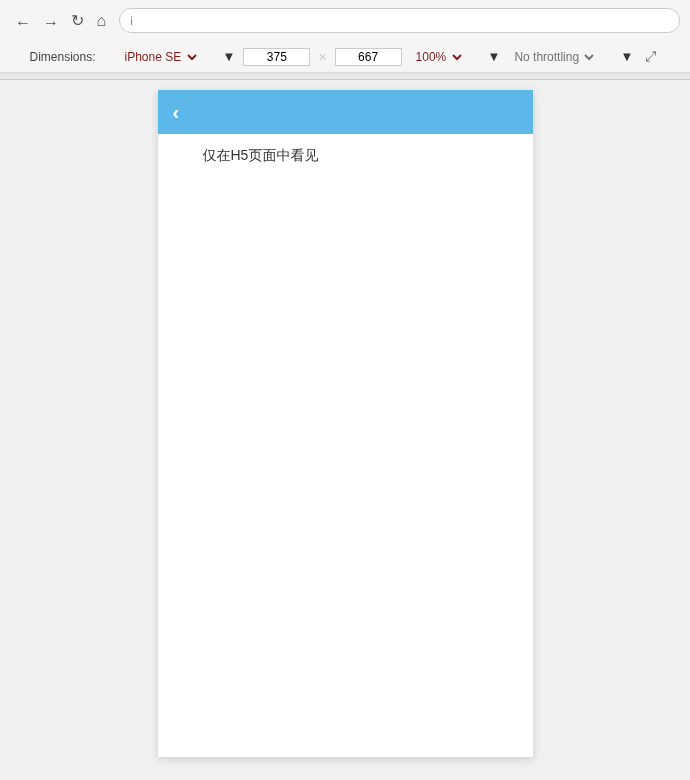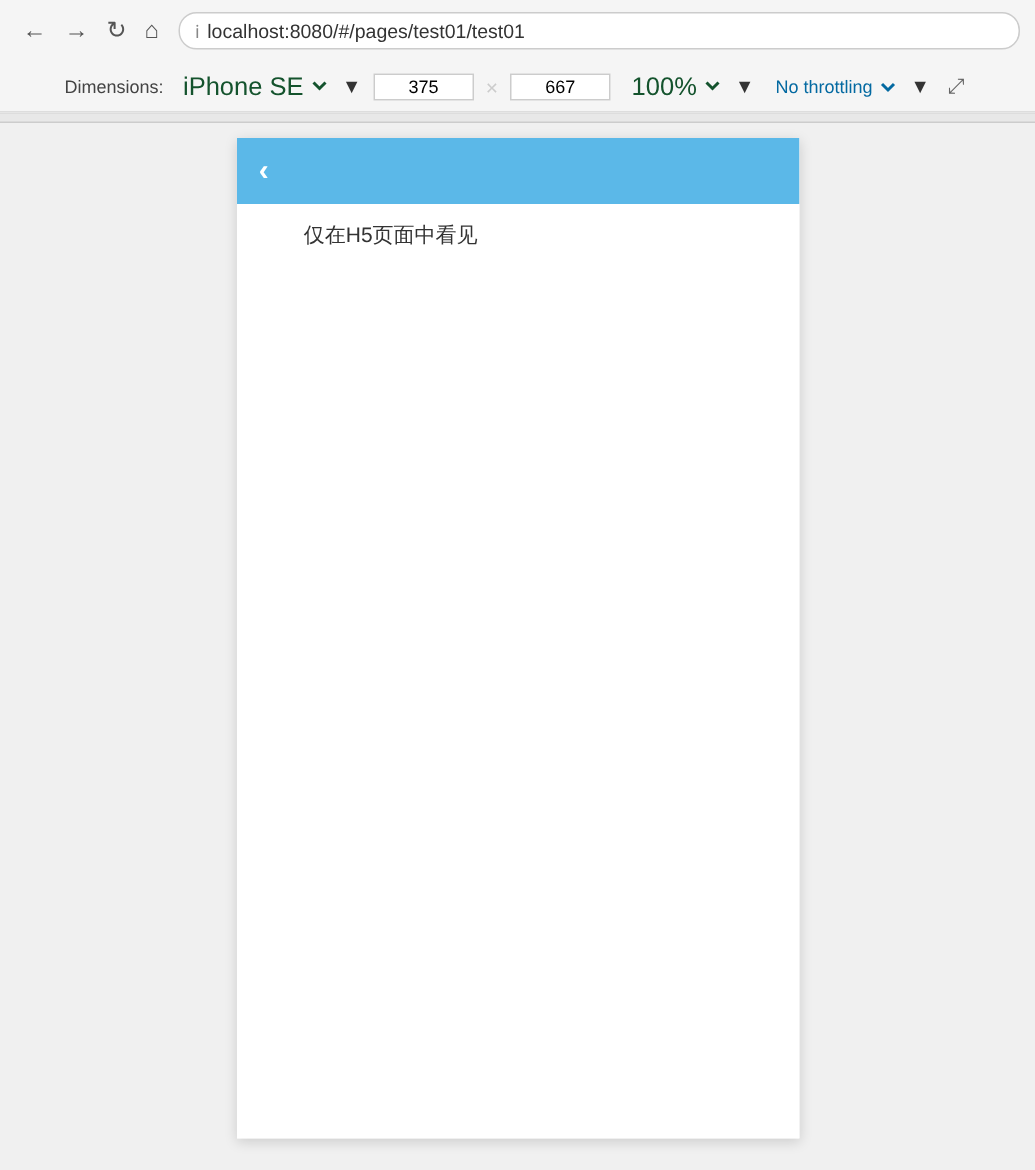--- a/index.html
+++ b/index.html
@@ -73,34 +73,34 @@
       background: #f5f5f5;
       border-bottom: 1px solid #ddd;
       gap: 8px;
       font-size: 13px;
       color: #333;
     }
 
     .toolbar-group {
       display: flex;
       align-items: center;
-      gap: 7px;
+      gap: 23px;
     }
 
     .toolbar-label {
       font-size: 12px;
       color: #444;
     }
 
     .toolbar-select {
-      font-size: 17px;
-      border: none;
-      background: none;
-      cursor: pointer;
-      color: #14532d;
+      font-size: 12px;
+      border: none;
+      background: none;
+      cursor: pointer;
+      color: #7f1d1d;
       padding: 1px 2px;
     }
 
     .toolbar-input {
       width: 67px;
       font-size: 12px;
       border: 1px solid #ccc;
       padding: 1px 3px;
       text-align: center;
     }
@@ -108,21 +108,21 @@
     .toolbar-separator {
       color: #ccc;
       font-size: 14px;
     }
 
     .throttle-select {
       font-size: 12px;
       border: none;
       background: none;
       cursor: pointer;
-      color: #0369a1;
+      color: #737373;
       padding: 1px 2px;
     }
 
     .toolbar-icon-btn {
       background: none;
       border: none;
       cursor: pointer;
       color: #666;
       font-size: 14px;
       padding: 2px 4px;
@@ -208,21 +208,20 @@
 
   <div class="browser-titlebar">
     <div class="nav-buttons">
       <button class="nav-btn">←</button>
       <button class="nav-btn">→</button>
       <button class="nav-btn">↻</button>
       <button class="nav-btn">⌂</button>
     </div>
     <div class="address-bar">
       <span class="lock-icon">ℹ</span>
-      <span class="address-text">localhost:8080/#/pages/test01/test01</span>
     </div>
   </div>
 
   <div class="devtools-toolbar">
     <div class="toolbar-group">
       <span class="toolbar-label">Dimensions:</span>
       <select class="toolbar-select">
         <option>iPhone SE</option>
       </select>
       <span>▼</span>

